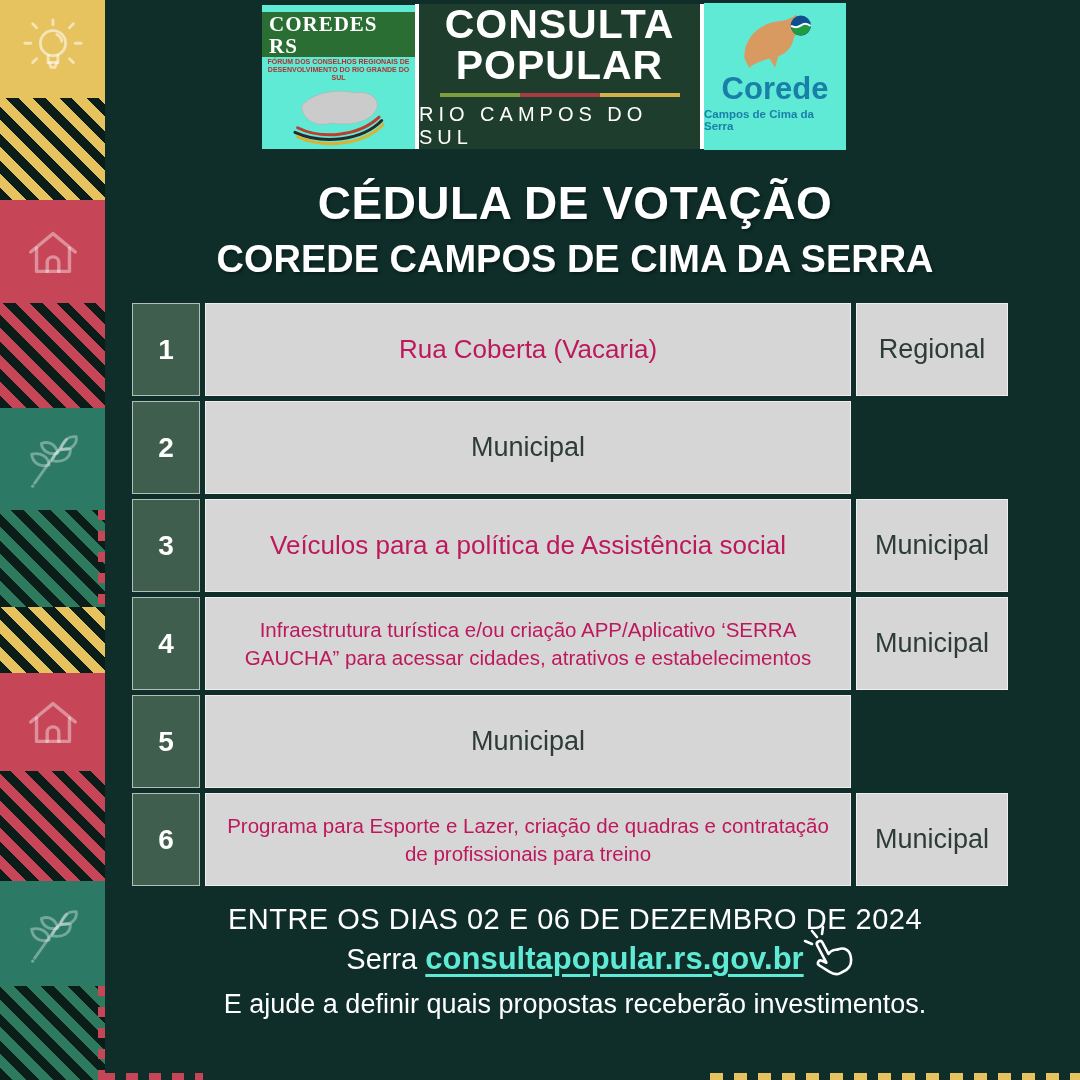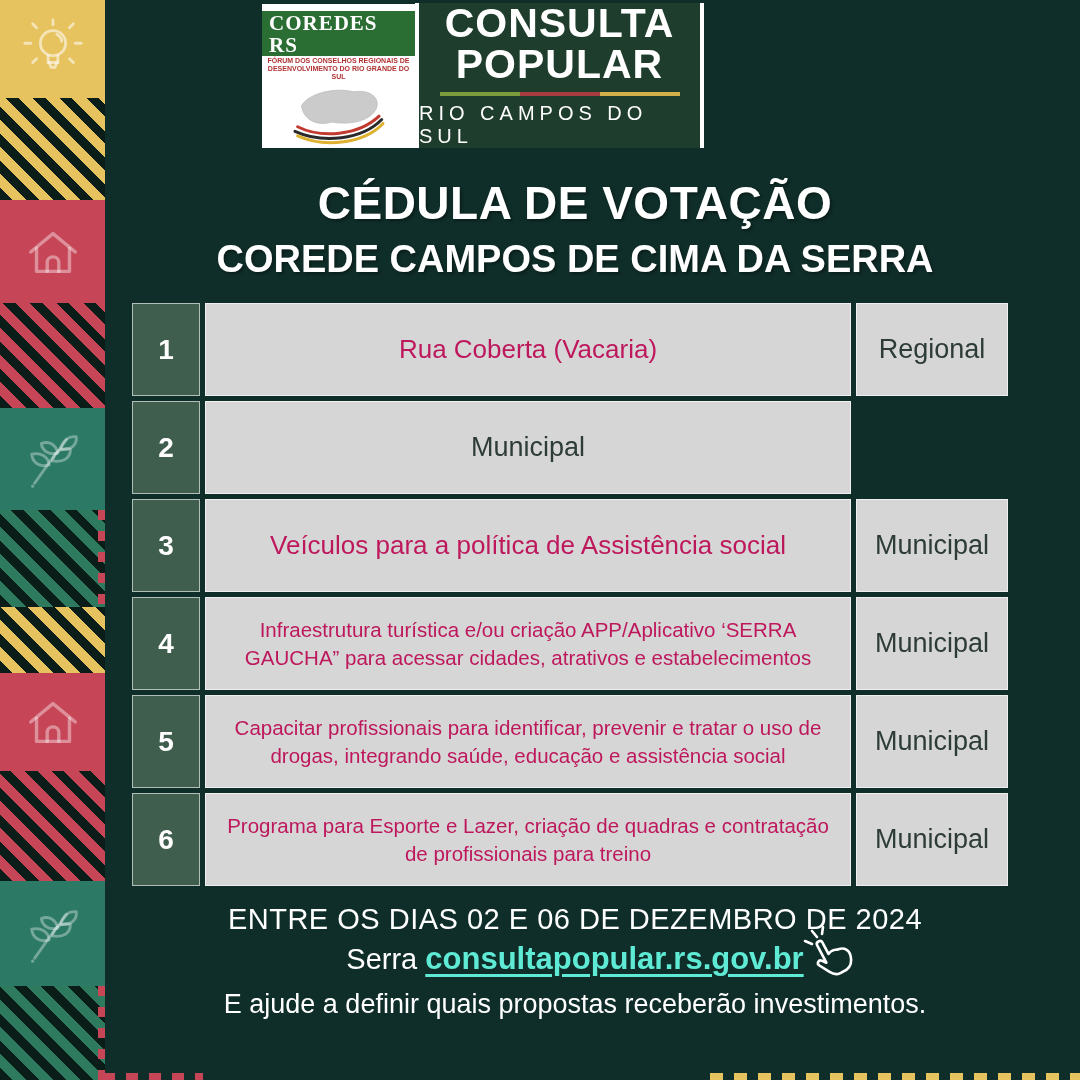--- a/index.html
+++ b/index.html
@@ -24,21 +24,21 @@
   .vdash{position:absolute;right:0;top:0;bottom:0;width:7px;
     background:repeating-linear-gradient(180deg,#c64658 0 10px,transparent 10px 21px);}
   .bottom-dash{position:absolute;bottom:0;height:7px;}
   .bottom-dash.red{left:103px;width:100px;
     background:repeating-linear-gradient(90deg,#c64658 0 12px,transparent 12px 23px);}
   .bottom-dash.yellow{left:710px;width:370px;
     background:repeating-linear-gradient(90deg,#e6c35f 0 13px,transparent 13px 24px);}
 
   
   .header-band{position:absolute;left:262px;top:3px;display:flex;align-items:center;}
-  .logo-box-white{background:#ffffff;width:153px;height:137px;display:flex;flex-direction:column;align-items:center;overflow:hidden;}
+  .logo-box-white{background:#5eead4;width:153px;height:137px;display:flex;flex-direction:column;align-items:center;overflow:hidden;}
   .coredes-box{padding-top:7px;}
   .coredes-banner{background:#2a6e33;color:#fff;font-family:"Liberation Serif",serif;font-weight:bold;
     font-size:21px;letter-spacing:1px;padding:1px 7px 0;line-height:1.05;}
   .coredes-sub{color:#b03232;font-size:7px;font-weight:bold;text-align:center;line-height:1.2;margin-top:1px;}
   .coredes-art{width:146px;height:92px;}
   .consulta-box{background:#1e3d2c;width:281px;height:145px;border-left:4px solid #fff;border-right:4px solid #fff;
     display:flex;flex-direction:column;align-items:center;justify-content:center;}
   .consulta-line{color:#fff;font-weight:bold;font-size:41px;line-height:1.0;letter-spacing:1px;}
   .tricolor{width:240px;height:5px;display:flex;margin:7px 0 6px;}
   .tricolor span{flex:1;}
@@ -161,20 +161,31 @@
     <div class="consulta-box">
       <div class="consulta-line">CONSULTA</div>
       <div class="consulta-line">POPULAR</div>
       <div class="tricolor">
         <span class="tri-green"></span>
         <span class="tri-red"></span>
         <span class="tri-yellow"></span>
       </div>
       <div class="rgs-line">RIO CAMPOS DO SUL</div>
     </div>
+    <div class="logo-box-white corede-box">
+      <svg class="corede-art" viewBox="0 0 110 74">
+        <path d="M16 58 C14 32 36 12 62 10 C70 9 77 6 82 2 C87 12 85 24 79 32 C77 44 70 51 60 55 C44 59 30 63 22 70 Z" fill="#d89a60"></path>
+        <path d="M60 52 L55 70 L48 58 Z" fill="#d89a60"></path>
+        <circle cx="88" cy="16" r="13" fill="#0e4f8f"></circle>
+        <path d="M75.5 18 a12.7 12.7 0 0 0 25 0 q-6.5-5-12.5-1.5 q-6.5 4-12.5 1.5 Z" fill="#1e9c3f"></path>
+        <path d="M75.5 16.5 q6.5 3.5 12.7-0.8 q6.2-4.5 12.3 0.8" stroke="#ffffff" stroke-width="2.6" fill="none"></path>
+      </svg>
+      <div class="corede-word">Corede</div>
+      <div class="corede-sub">Campos de Cima da Serra</div>
+    </div>
   </div>
 
   <div class="title-wrap">
     <div class="title-1">CÉDULA DE VOTAÇÃO</div>
     <div class="title-2">COREDE CAMPOS DE CIMA DA SERRA</div>
   </div>
 
   <div class="ballot">
     <div class="brow">
       <div class="cell num-cell">1</div>
@@ -190,21 +201,20 @@
       <div class="cell desc-cell">Veículos para a política de Assistência social</div>
       <div class="cell scope-cell">Municipal</div>
     </div>
     <div class="brow">
       <div class="cell num-cell">4</div>
       <div class="cell desc-cell small">Infraestrutura turística e/ou criação APP/Aplicativo ‘SERRA GAUCHA” para acessar cidades, atrativos e estabelecimentos</div>
       <div class="cell scope-cell">Municipal</div>
     </div>
     <div class="brow">
       <div class="cell num-cell">5</div>
-      <div class="cell desc-cell small">Capacitar profissionais para identificar, prevenir e tratar o uso de drogas, integrando saúde, educação e assistência social</div>
       <div class="cell scope-cell">Municipal</div>
     </div>
     <div class="brow">
       <div class="cell num-cell">6</div>
       <div class="cell desc-cell small">Programa para Esporte e Lazer, criação de quadras e contratação de profissionais para treino</div>
       <div class="cell scope-cell">Municipal</div>
     </div>
   </div>
 
   <div class="footer">

